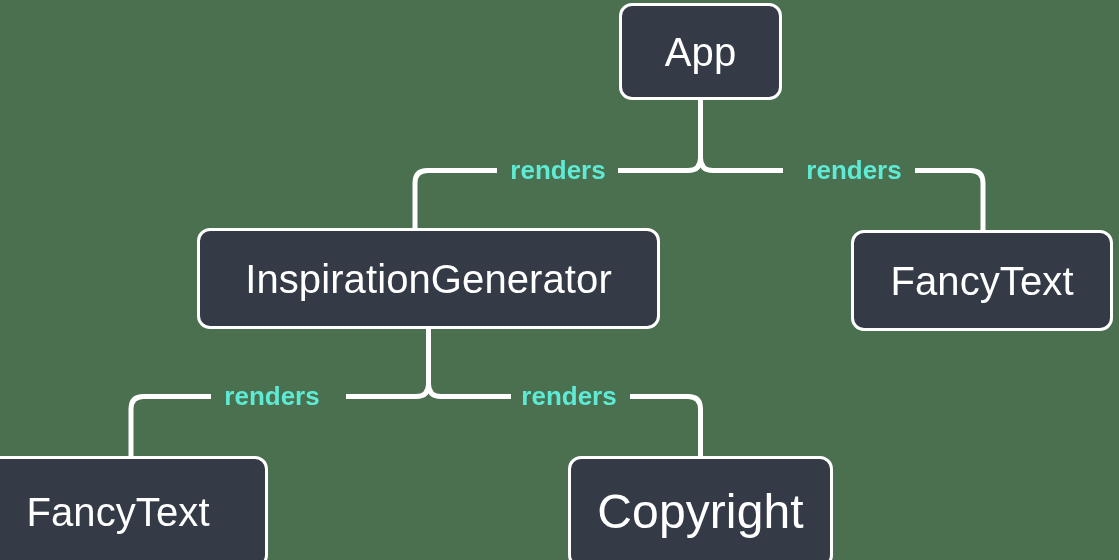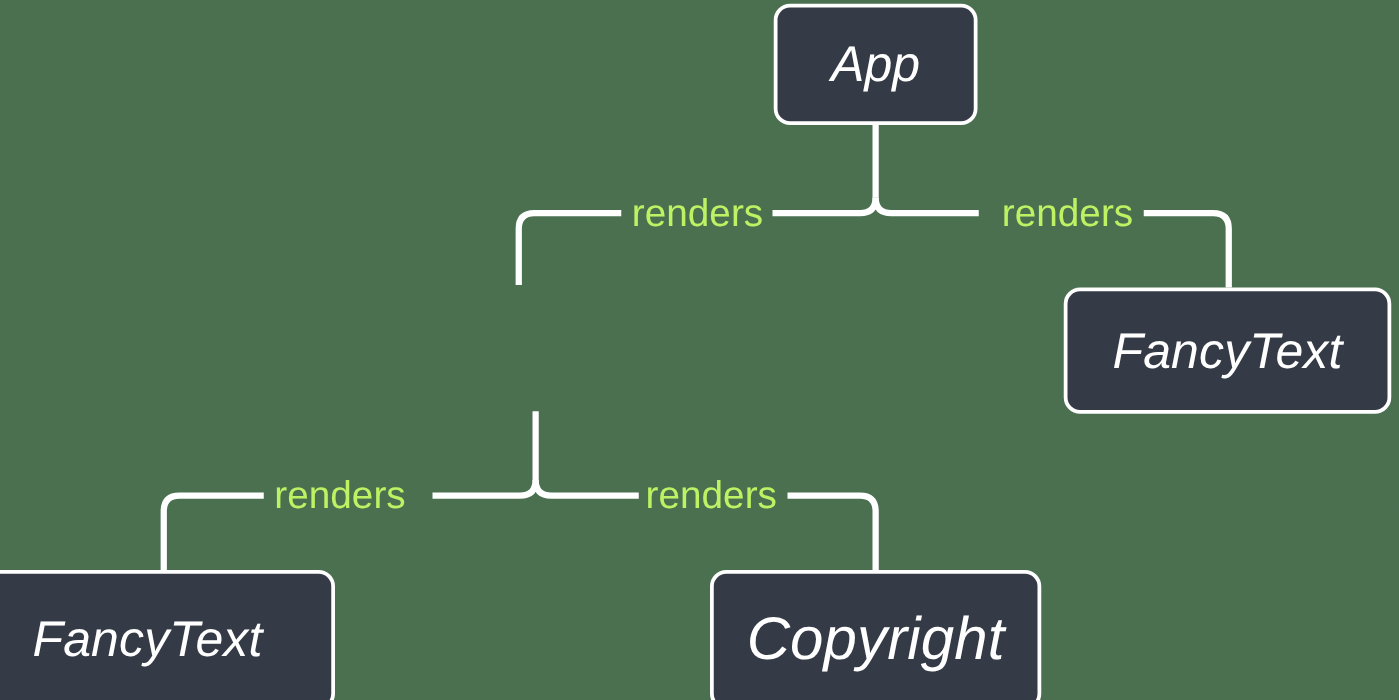--- a/index.html
+++ b/index.html
@@ -32,21 +32,20 @@
   .node-box {
     position: absolute;
     box-sizing: border-box;
     background: #343a46;
     border: 3px solid #ffffff;
     border-radius: 13px;
     display: flex;
     align-items: center;
     justify-content: center;
     z-index: 3;
-    font-style: italic;
   }
   .node-label {
     color: #ffffff;
     font-family: "Liberation Sans", sans-serif;
     font-weight: 400;
     letter-spacing: 0.1px;
     white-space: nowrap;
     line-height: 1;
   }
   
@@ -86,24 +85,24 @@
     left: 568px;
     top: 456px;
     width: 265px;
     height: 112px;
   }
   #node-copyright .node-label { font-size: 48px; }
 
   
   .edge-label {
     position: absolute;
-    color: #bef264;
+    color: #5eead4;
     font-family: "Liberation Sans", sans-serif;
-    font-size: 31px;
-    font-weight: 400;
+    font-size: 26px;
+    font-weight: 700;
     line-height: 1;
     white-space: nowrap;
     transform: translate(-50%, -50%);
     z-index: 4;
   }
   #edge-label-app-inspiration   { left: 558px; top: 170px; }
   #edge-label-app-fancytext     { left: 854px; top: 170px; }
   #edge-label-ig-fancytext      { left: 272px; top: 396px; }
   #edge-label-ig-copyright      { left: 569px; top: 396px; }
 </style>
@@ -140,20 +139,23 @@
   <span class="edge-label" id="edge-label-app-fancytext">renders</span>
 
   <span class="edge-label" id="edge-label-ig-fancytext">renders</span>
 
   <span class="edge-label" id="edge-label-ig-copyright">renders</span>
 
   <div class="node-box" id="node-app">
     <span class="node-label">App</span>
   </div>
 
+  <div class="node-box" id="node-inspiration-generator">
+    <span class="node-label">InspirationGenerator</span>
+  </div>
 
   <div class="node-box" id="node-fancytext-right">
     <span class="node-label">FancyText</span>
   </div>
 
   <div class="node-box" id="node-fancytext-left">
     <span class="node-label">FancyText</span>
   </div>
 
   <div class="node-box" id="node-copyright">

